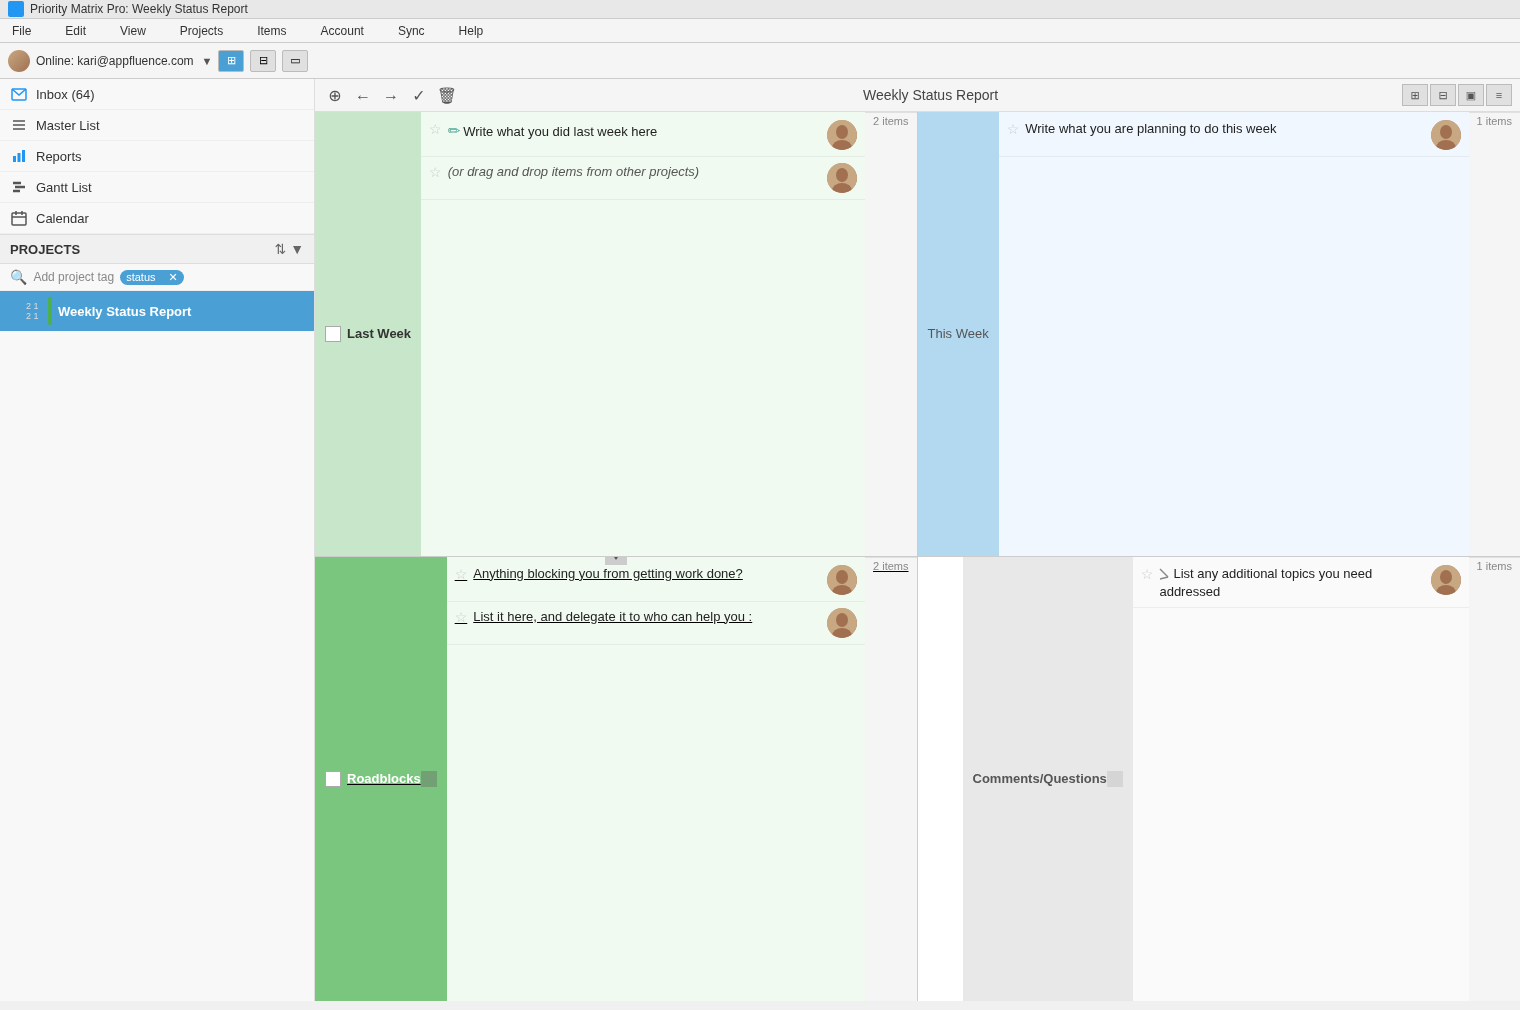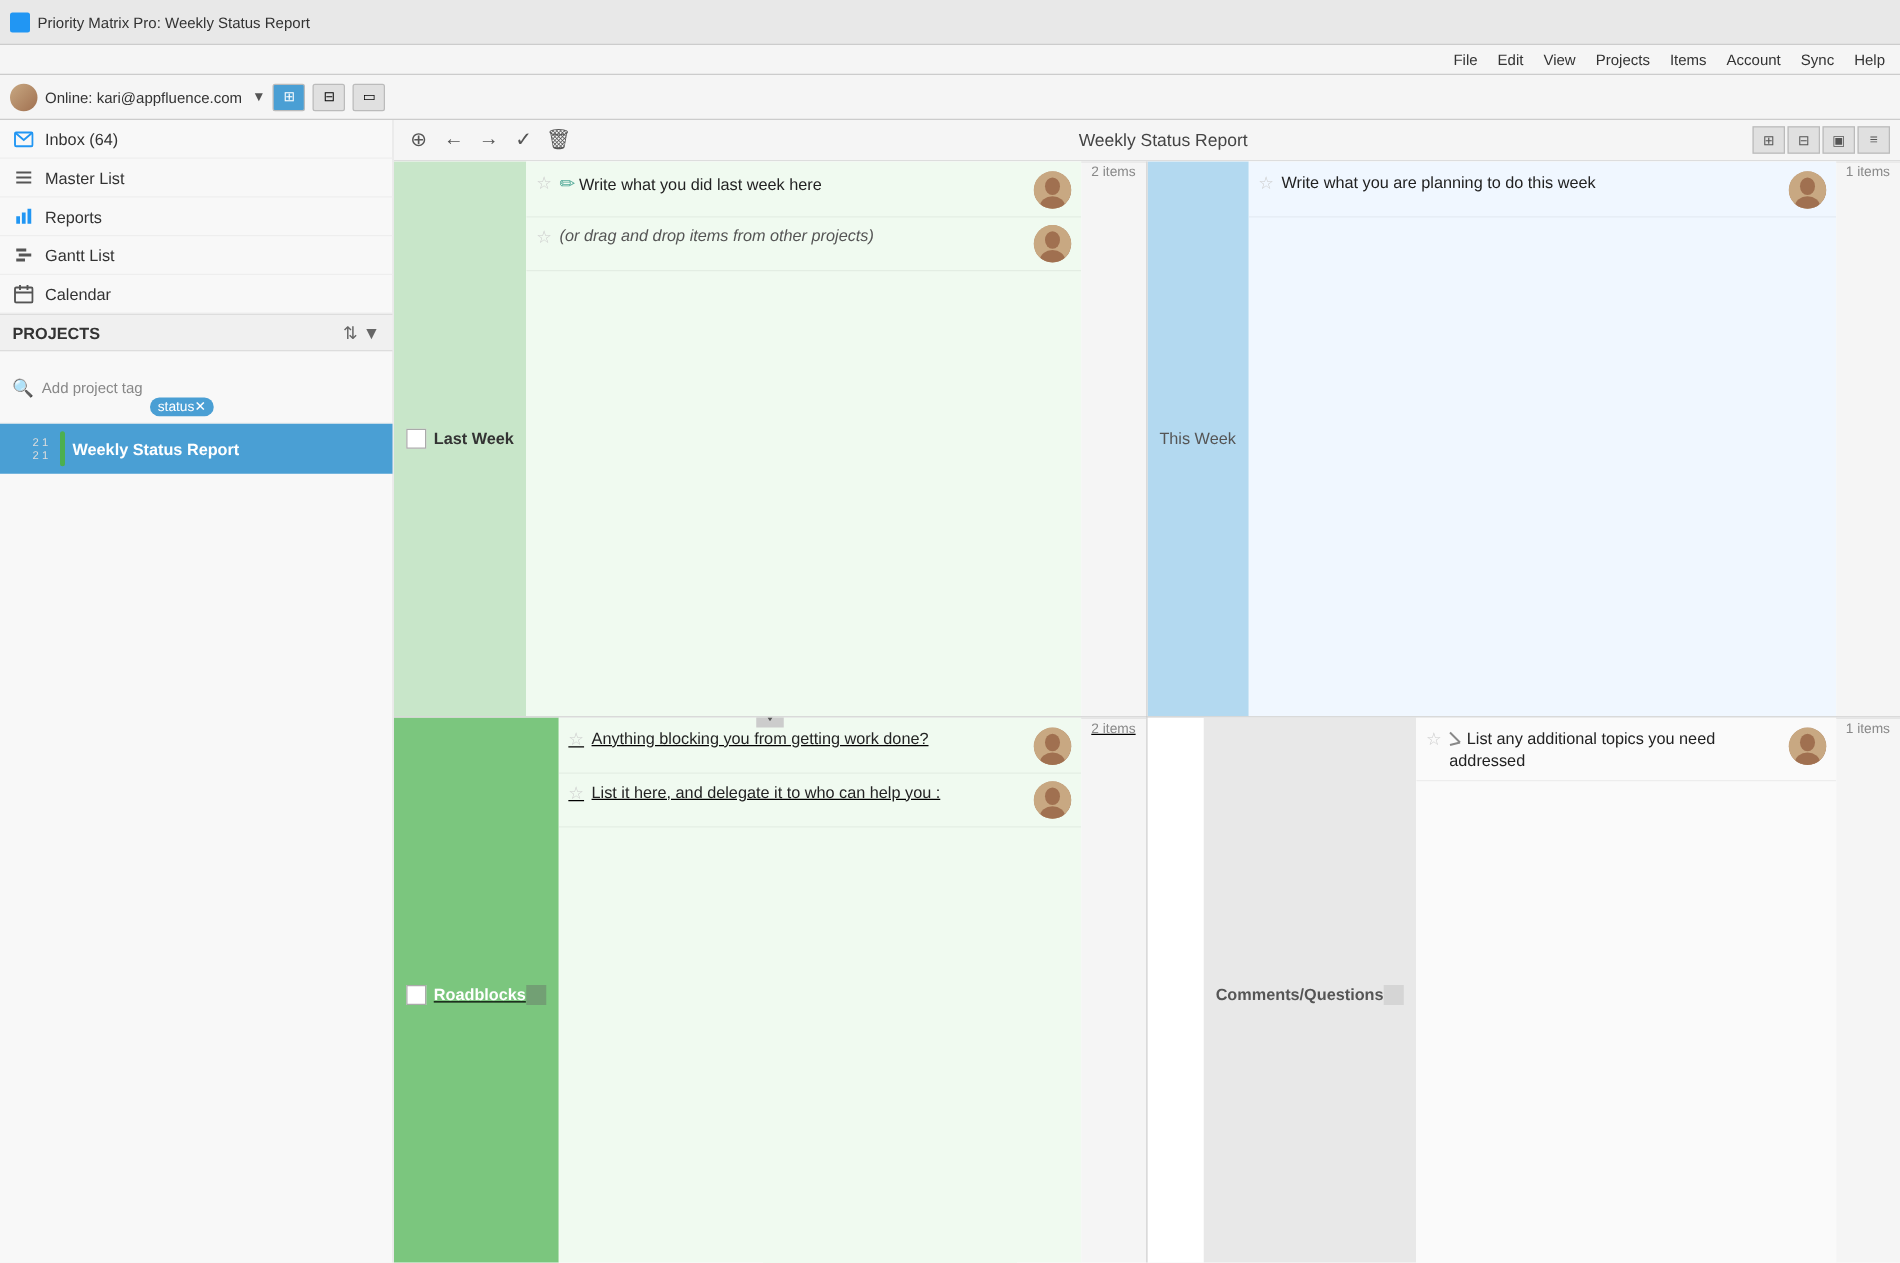--- a/index.html
+++ b/index.html
@@ -2,39 +2,38 @@
 <html><head>
   <meta charset="utf-8">
   <style>
     * { box-sizing: border-box; margin: 0; padding: 0; }
     body { font-family: 'Segoe UI', Arial, sans-serif; font-size: 13px; background: #f0f0f0; overflow: hidden; width: 1520px; height: 1010px; }
 
     
     .title-bar {
       background: #e8e8e8;
       border-bottom: 1px solid #ccc;
-      height: 36px;
+      height: 19px;
       display: flex;
       align-items: center;
       padding: 0 8px;
       gap: 6px;
     }
     .title-bar-icon { width: 16px; height: 16px; background: #2196F3; border-radius: 2px; flex-shrink: 0; }
     .title-bar-text { font-size: 12px; color: #333; }
 
     
     .menu-bar {
       background: #f5f5f5;
       border-bottom: 1px solid #ccc;
       height: 24px;
       display: flex;
       align-items: center;
       padding: 0 4px;
-      gap: 0;
-      justify-content: flex-end;
+      gap: 18px;
     }
     .menu-item {
       padding: 2px 8px;
       font-size: 12px;
       color: #333;
       cursor: pointer;
     }
 
     
     .toolbar {
@@ -116,22 +115,21 @@
     .tag-icon { color: #aaa; font-size: 14px; }
     .add-tag-text { color: #888; font-size: 12px; }
     .tag-badge {
       background: #4a9fd4;
       color: white;
       font-size: 11px;
       padding: 1px 6px;
       border-radius: 10px;
       display: flex;
       align-items: center;
-      gap: 0;
-      margin-top: 32px;
+      gap: 13px;
     }
     .tag-x { cursor: pointer; font-size: 11px; }
 
     .project-item {
       display: flex;
       align-items: center;
       padding: 6px 26px;
       cursor: pointer;
       gap: 6px;
     }

